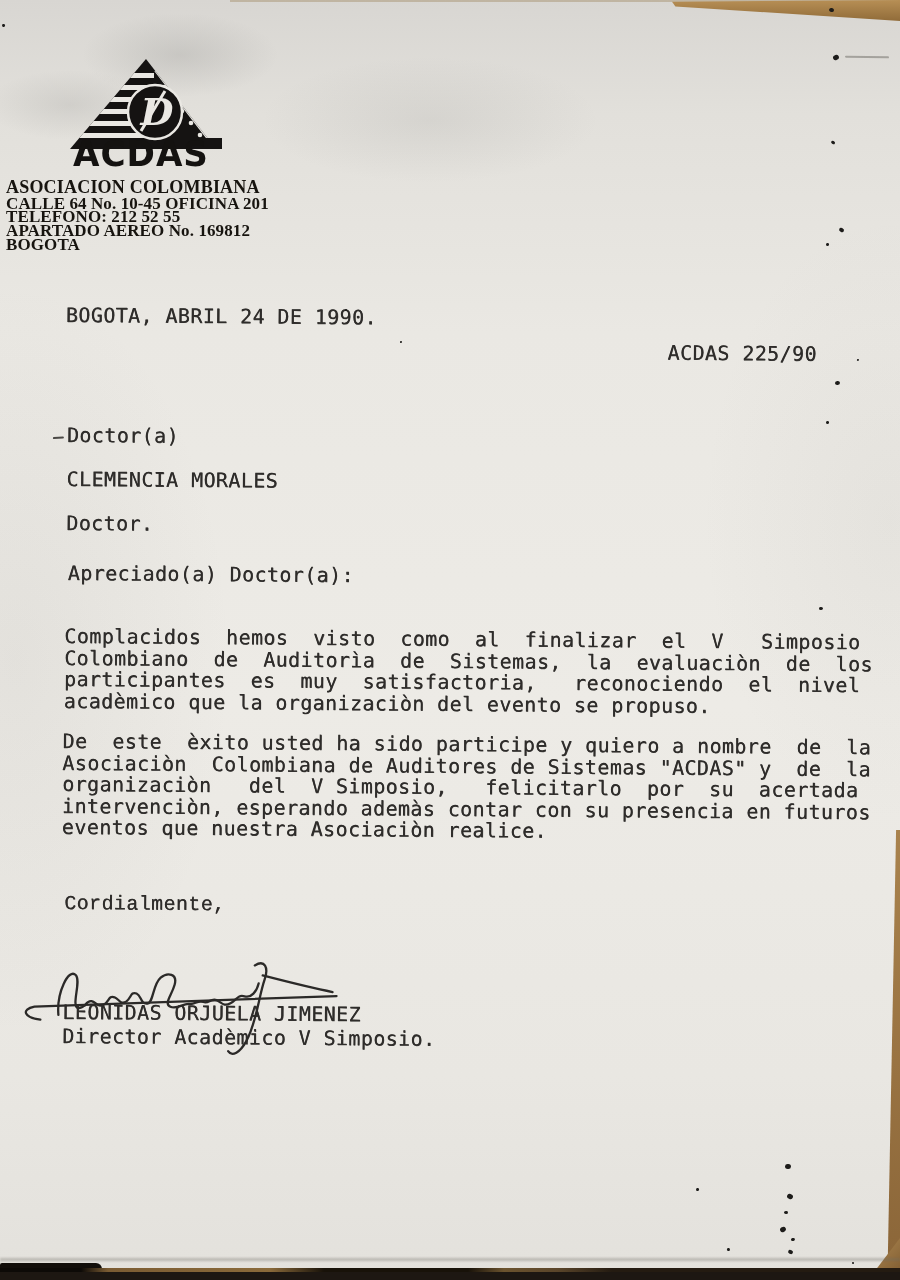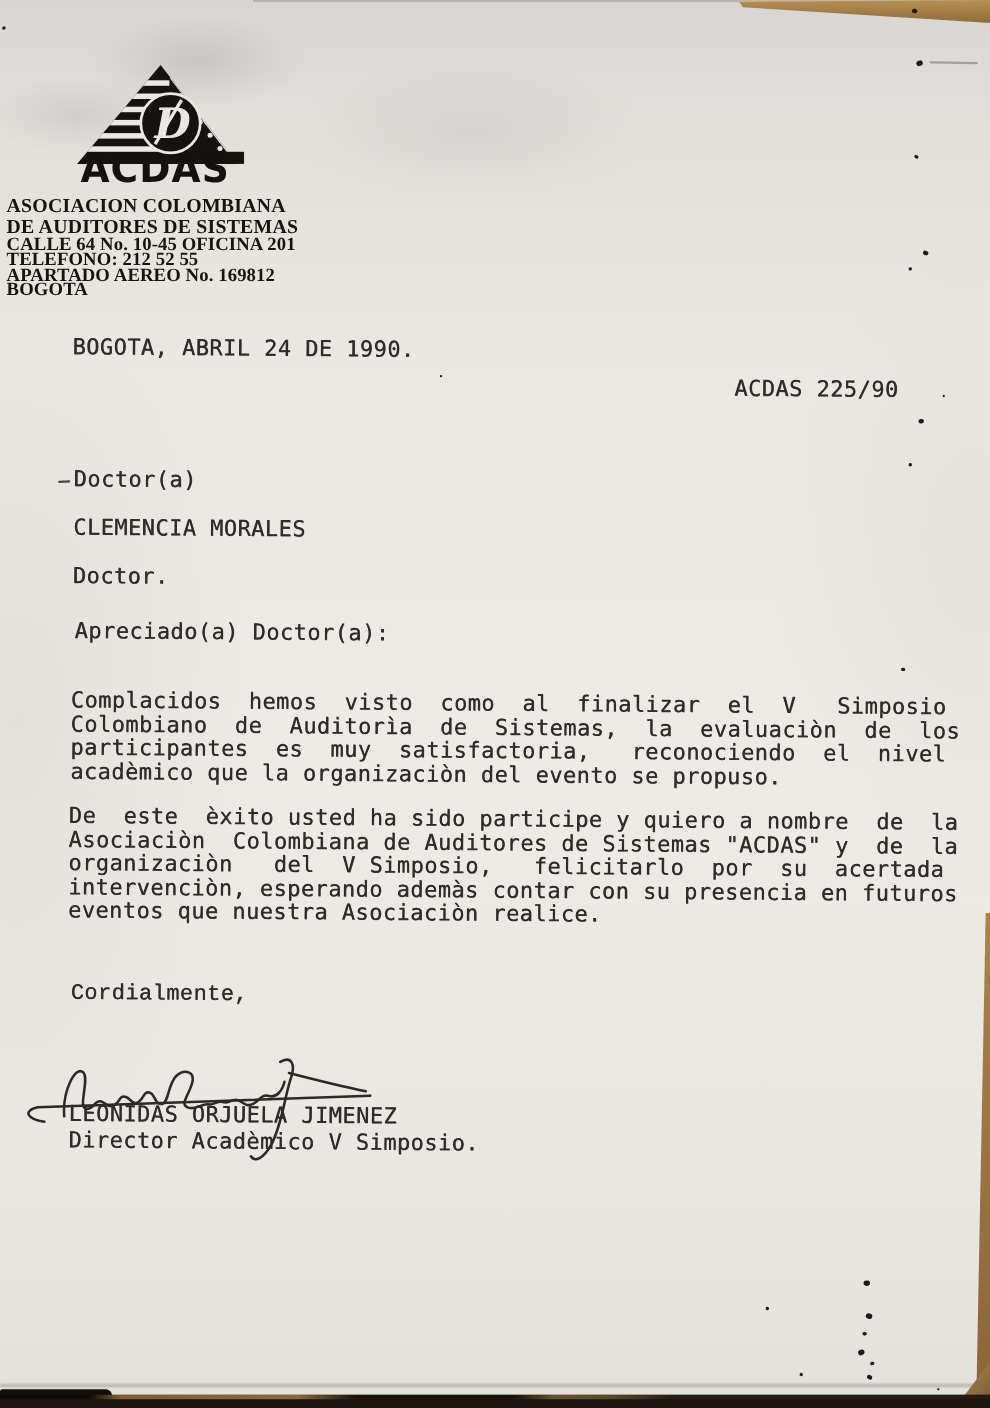--- a/index.html
+++ b/index.html
@@ -87,21 +87,20 @@
     <circle cx="97" cy="56" r="27" fill="#151312" stroke="#eae8e3" stroke-width="2.5"></circle>
     <text x="99" y="69" font-family="DejaVu Serif, serif" font-style="italic" font-weight="bold" font-size="38" fill="#eae8e3" text-anchor="middle">D</text>
     <line x1="83" y1="75" x2="107" y2="35" stroke="#eae8e3" stroke-width="3"></line>
     <rect x="144" y="82" width="20" height="11" fill="#151312"></rect>
   </svg>
 
   <div class="abs logo-word">ACDAS</div>
 
   <div class="abs letterhead-text">
     <div class="org-line">ASOCIACION COLOMBIANA</div>
-    <div class="org-line">DE AUDITORES DE SISTEMAS</div>
     <div class="addr-line">CALLE 64 No. 10-45 OFICINA 201</div>
     <div class="addr-line">TELEFONO: 212 52 55</div>
     <div class="addr-line">APARTADO AEREO No. 169812 BOGOTA</div>
   </div>
 </div>
 
 <div class="abs typed-layer">
 
   <div class="abs typed date-line">BOGOTA, ABRIL 24 DE 1990.</div>
   <div class="abs typed ref-line">ACDAS 225/90</div>

